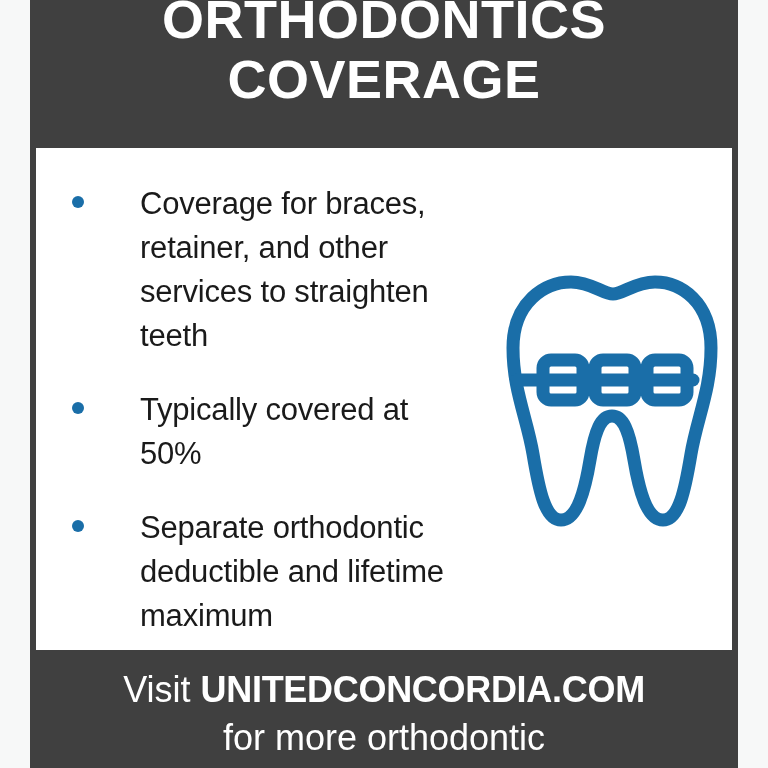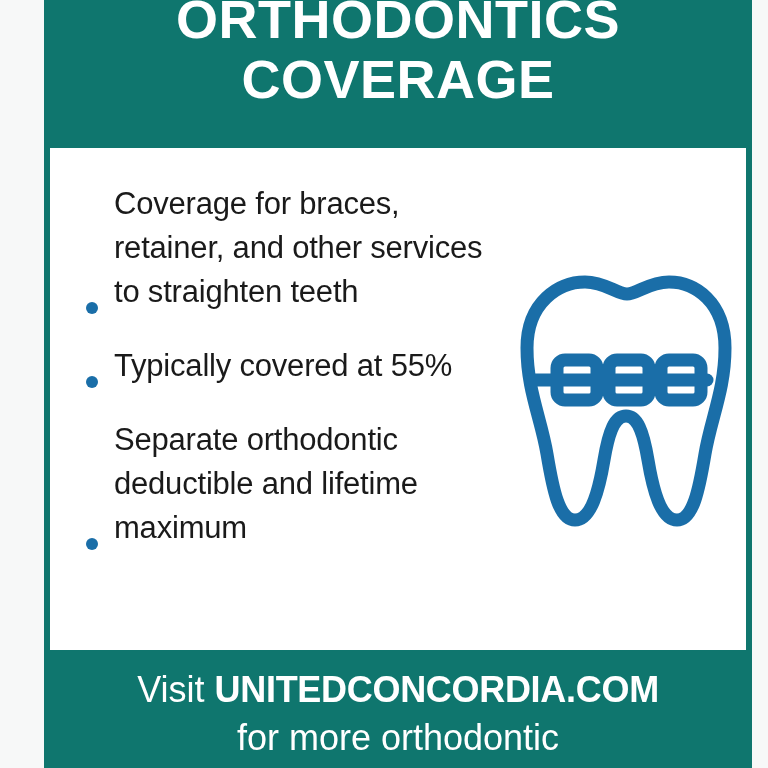--- a/index.html
+++ b/index.html
@@ -9,25 +9,25 @@
   body {
     width: 768px;
     height: 768px;
     overflow: hidden;
     background: #f7f8f8;
     font-family: "Liberation Sans", sans-serif;
   }
 
   .poster {
     position: absolute;
-    left: 44px;
+    left: 30px;
     top: 0;
     width: 708px;
     height: 768px;
-    background: #0f766e;
+    background: #404040;
     box-sizing: border-box;
     overflow: hidden;
   }
 
   
   .header {
     position: absolute;
     left: 0;
     top: 0;
     width: 708px;
@@ -69,22 +69,23 @@
     position: absolute;
     left: 36px;
     top: 34px;
     width: 400px;
     margin: 0;
     padding: 0;
     list-style: none;
   }
   .bullet-item {
     display: flex;
-    align-items: flex-end;
+    align-items: flex-start;
     margin-bottom: 30px;
+    gap: 40px;
   }
   .bullet-dot {
     width: 12px;
     height: 12px;
     min-width: 12px;
     border-radius: 50%;
     background: #1a6ea8;
     margin-top: 14px;
     margin-right: 16px;
   }
@@ -150,21 +151,21 @@
 
   <div class="card">
 
     <ul class="bullets">
       <li class="bullet-item">
         <span class="bullet-dot"></span>
         <span class="bullet-text">Coverage for braces, retainer, and other services to straighten teeth</span>
       </li>
       <li class="bullet-item">
         <span class="bullet-dot"></span>
-        <span class="bullet-text">Typically covered at 55%</span>
+        <span class="bullet-text">Typically covered at 50%</span>
       </li>
       <li class="bullet-item">
         <span class="bullet-dot"></span>
         <span class="bullet-text">Separate orthodontic deductible and lifetime maximum</span>
       </li>
     </ul>
 
     <div class="tooth-wrap">
       <svg class="tooth-svg" viewBox="0 0 240 270">
         <g fill="none" stroke="#1a6ea8" stroke-width="13" stroke-linecap="round" stroke-linejoin="round">

